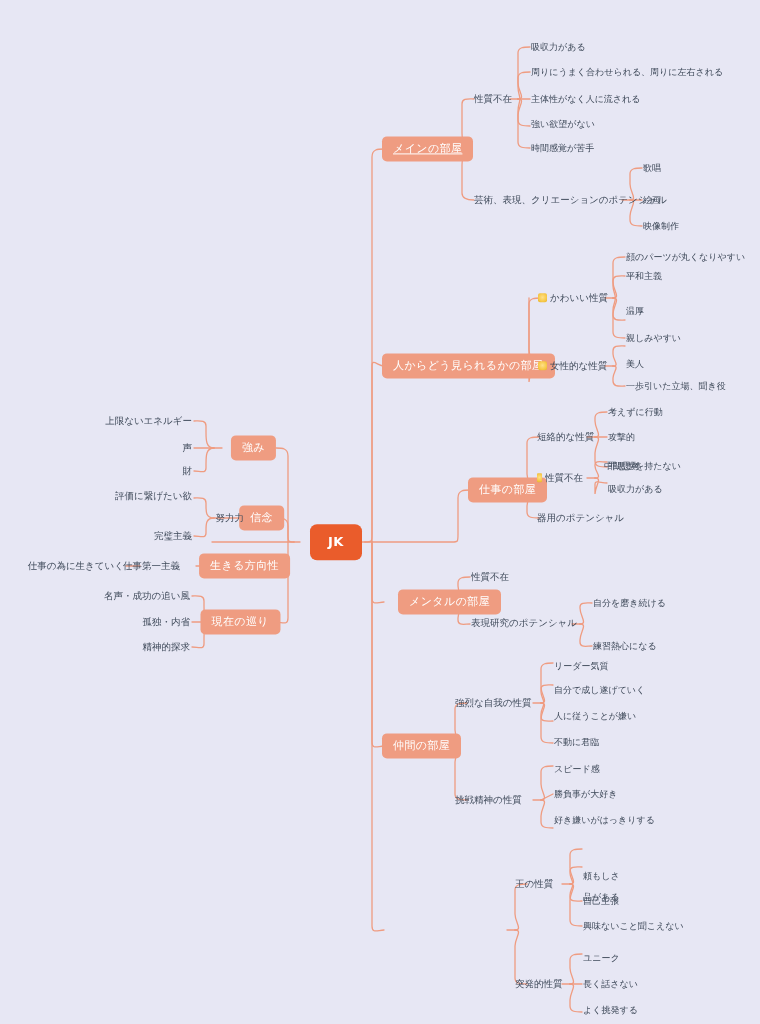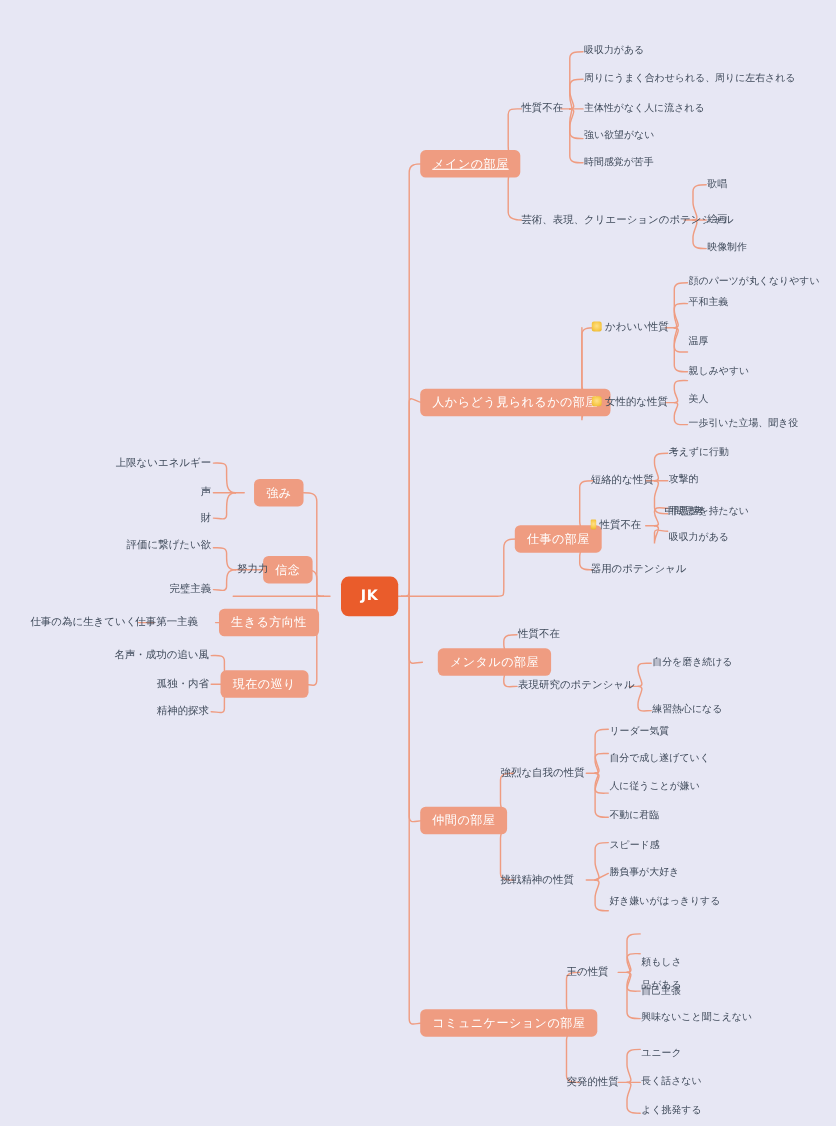--- a/index.html
+++ b/index.html
@@ -265,21 +265,20 @@
   <div class="node right n-leaf" style="left:554px;top:666px;">リーダー気質</div>
   <div class="node right n-leaf" style="left:554px;top:690px;">自分で成し遂げていく</div>
   <div class="node right n-leaf" style="left:554px;top:716px;">人に従うことが嫌い</div>
   <div class="node right n-leaf" style="left:554px;top:742px;">不動に君臨</div>
 
   <div class="node right n-sub" style="left:455px;top:800px;">挑戦精神の性質</div>
   <div class="node right n-leaf" style="left:554px;top:769px;">スピード感</div>
   <div class="node right n-leaf" style="left:554px;top:794px;">勝負事が大好き</div>
   <div class="node right n-leaf" style="left:554px;top:820px;">好き嫌いがはっきりする</div>
 
-  <div class="node right n-room" style="left:382px;top:930px;">コミュニケーションの部屋</div>
 
   <div class="node right n-sub" style="left:515px;top:884px;">王の性質</div>
   <div class="node right n-leaf" style="left:583px;top:897px;">品がある</div>
   <div class="node right n-leaf" style="left:583px;top:876px;">頼もしさ</div>
   <div class="node right n-leaf" style="left:583px;top:901px;font-family:Liberation Serif, serif;">自己主張</div>
   <div class="node right n-leaf" style="left:583px;top:926px;">興味ないこと聞こえない</div>
 
   <div class="node right n-sub" style="left:515px;top:984px;">突発的性質</div>
   <div class="node right n-leaf" style="left:583px;top:958px;">ユニーク</div>
   <div class="node right n-leaf" style="left:583px;top:984px;">長く話さない</div>

